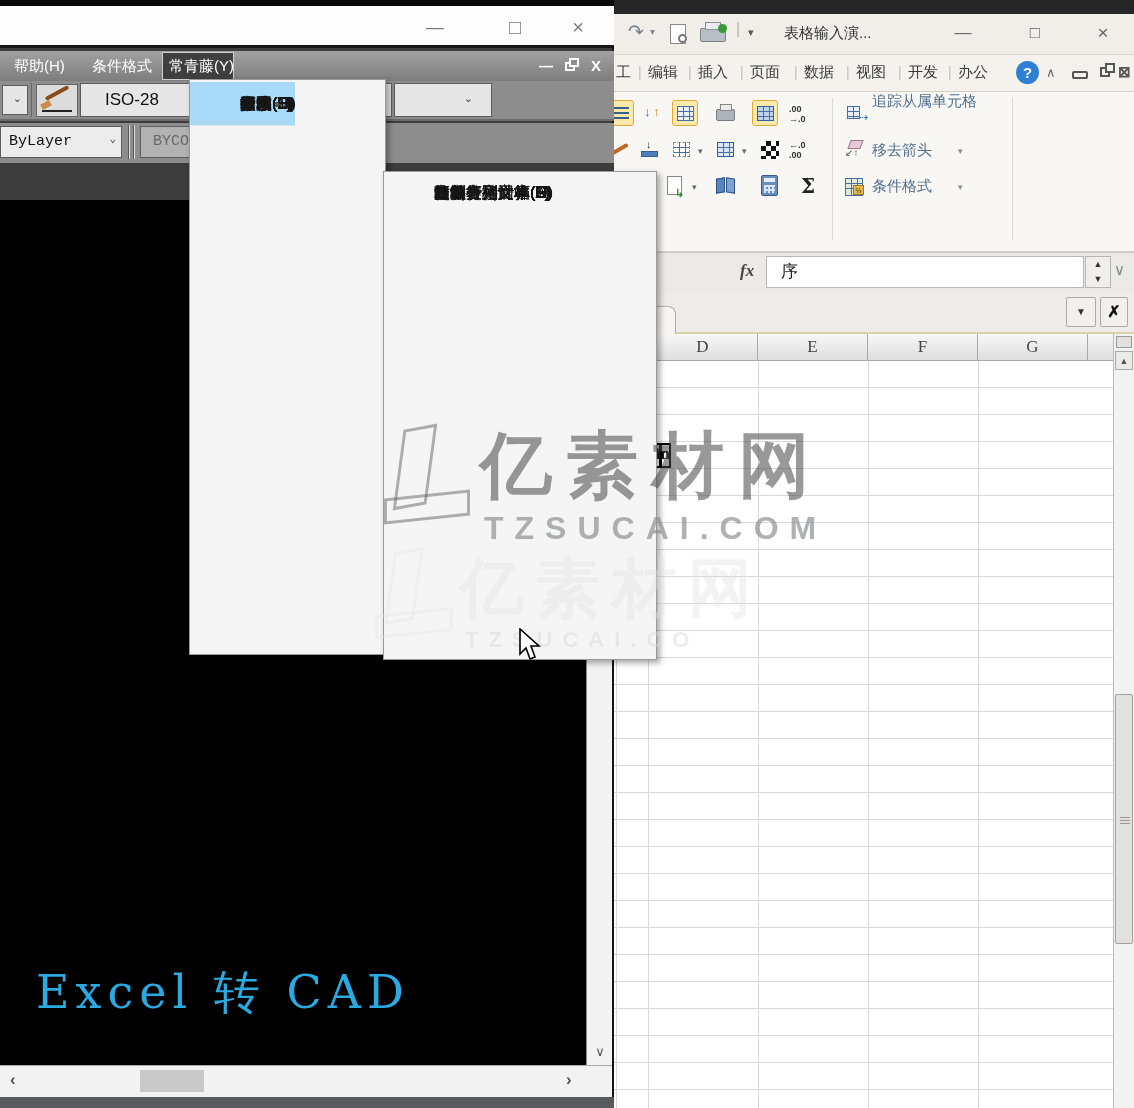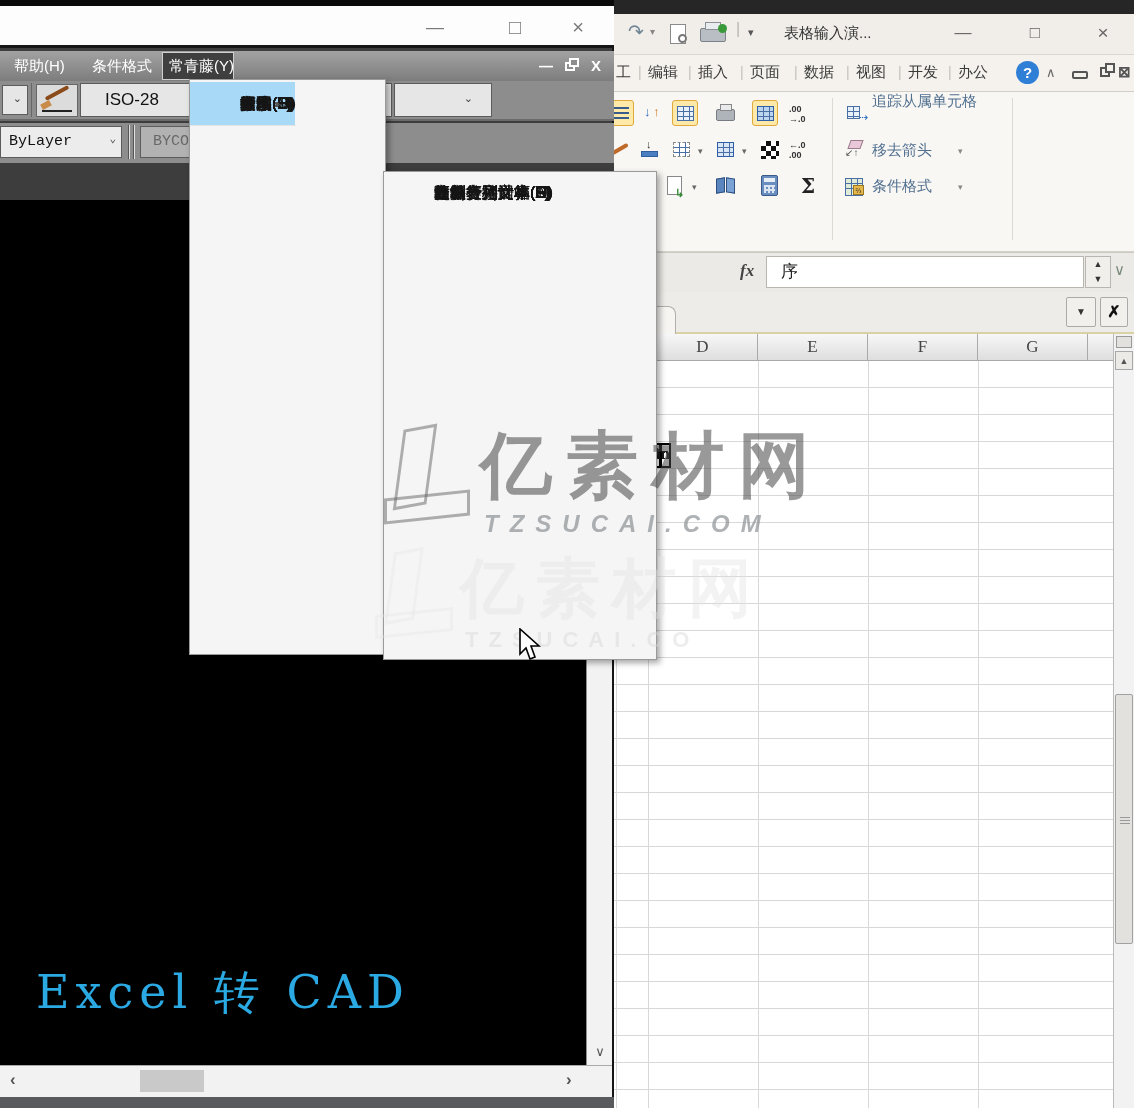--- a/index.html
+++ b/index.html
@@ -106,21 +106,21 @@
   .m1-item{position:relative;height:44px;line-height:43px;font-size:16px;color:#161616;padding-left:50px;border-bottom:1px solid #e4e4e4;}
   .m1-item .sub-arrow{position:absolute;right:14px;top:0;font-size:13px;color:#555;}
   #menu2{left:383px;top:171px;width:274px;height:489px;padding-top:4px;}
   .m2-item{position:relative;height:34px;line-height:33px;font-size:16px;color:#161616;padding-left:50px;}
   .m2-sep{height:1px;background:#dcdcdc;margin:4px 10px;}
   .hl{background:#a8d9f7;}
 
   
   #wm1{left:392px;top:418px;width:620px;height:140px;z-index:40;pointer-events:none;}
   #wm1-text{left:88px;top:0;font-size:72px;font-weight:bold;color:rgba(70,70,70,.55);letter-spacing:14px;white-space:nowrap;}
-  #wm1-dom{left:92px;top:92px;font-size:24px;font-weight:bold;color:rgba(140,145,150,.7);letter-spacing:11px;white-space:nowrap;font-style:italic;}
+  #wm1-dom{left:92px;top:92px;font-size:32px;font-weight:bold;color:rgba(140,145,150,.7);letter-spacing:11px;white-space:nowrap;}
   .wm-block{border:3px solid rgba(100,100,100,.5);background:transparent;}
   #wm2{left:385px;top:545px;width:420px;height:130px;z-index:40;pointer-events:none;}
   #wm2-text{left:75px;top:0;font-size:64px;font-weight:bold;color:rgba(225,225,225,.4);letter-spacing:12px;white-space:nowrap;}
   #wm2-dom{left:80px;top:82px;font-size:22px;font-weight:bold;color:rgba(215,215,215,.45);letter-spacing:10px;}
   #wm2 .wm-block{border-color:rgba(230,230,230,.35);}
 
   #cursor{left:518px;top:628px;width:26px;height:34px;z-index:50;pointer-events:none;}
 </style>
 </head>
 <body>

